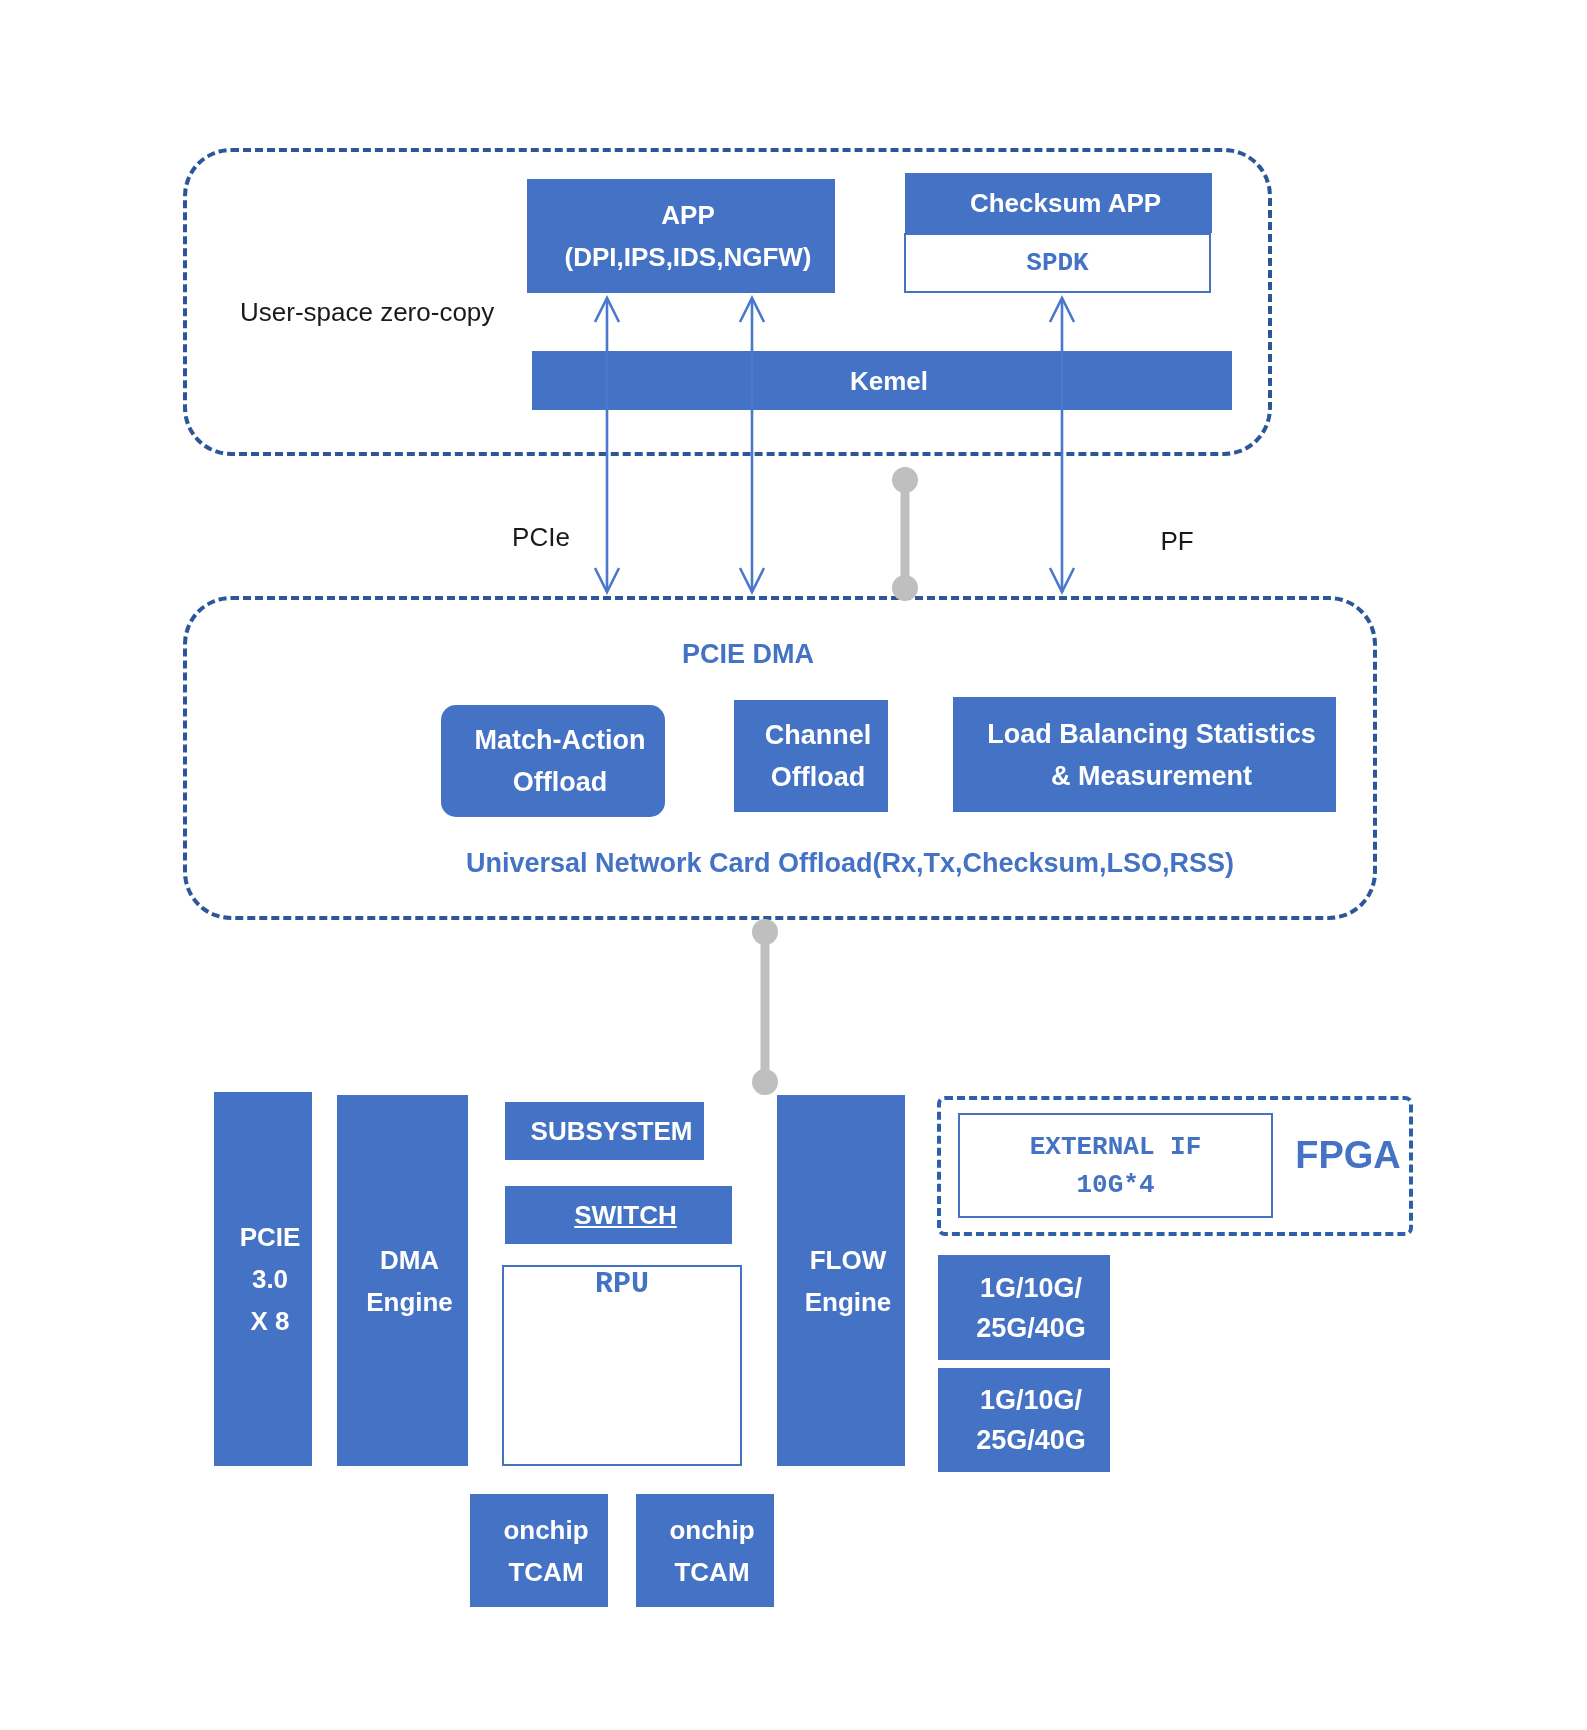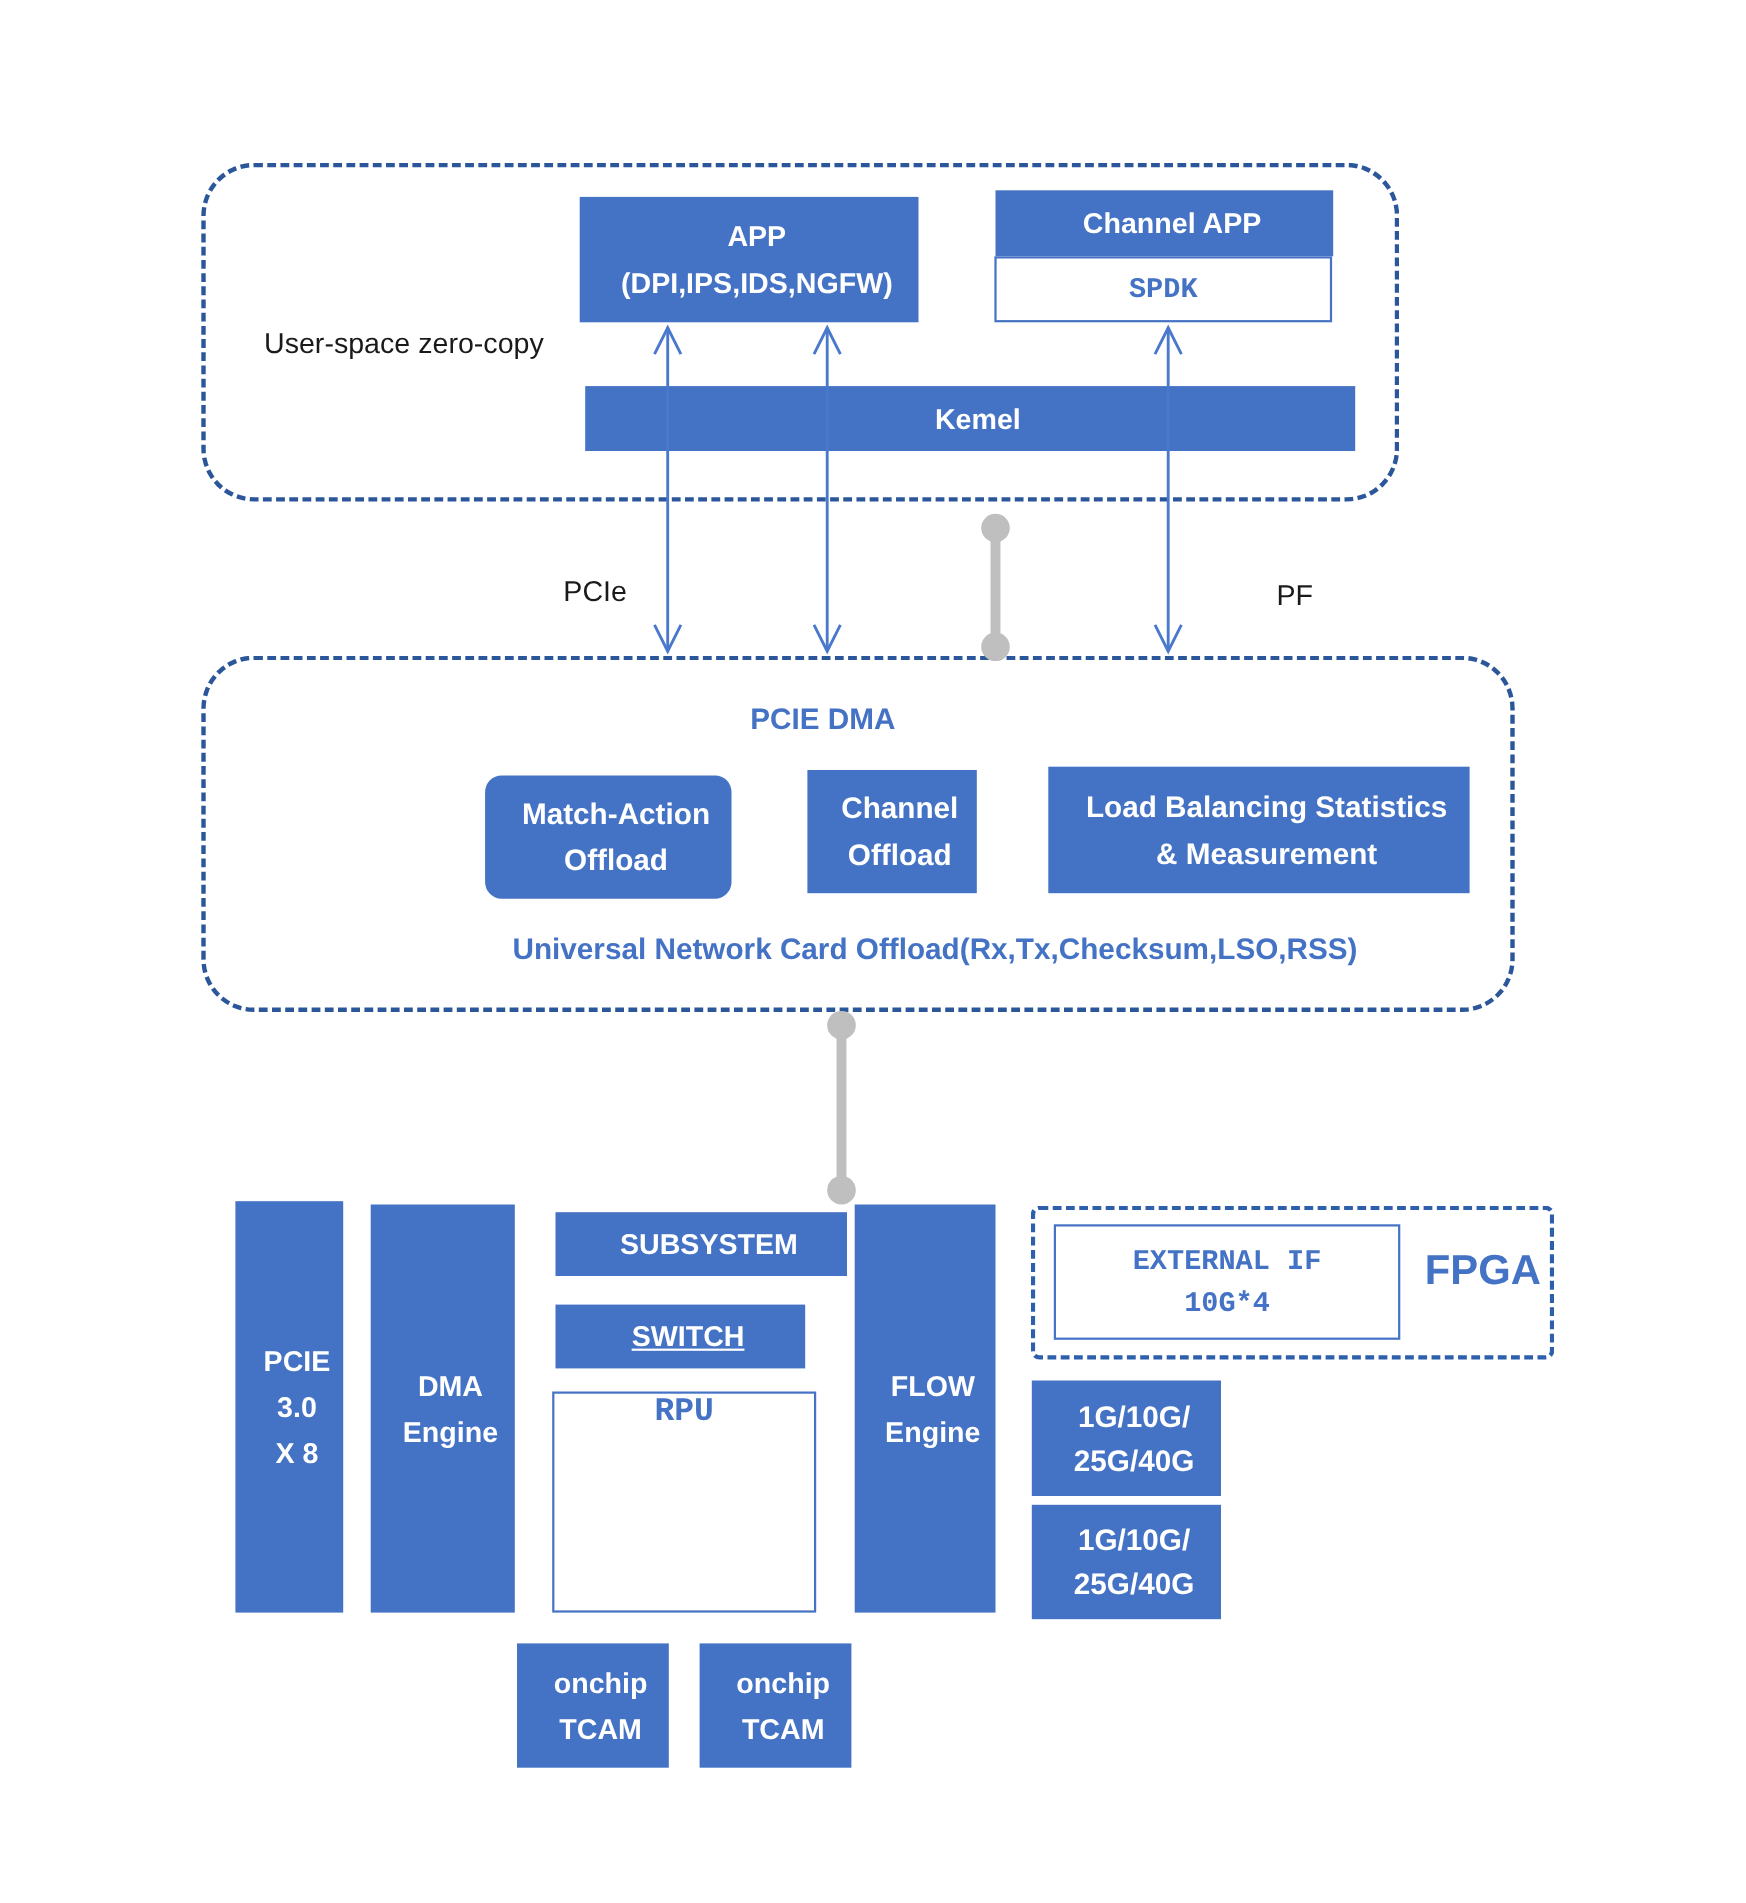--- a/index.html
+++ b/index.html
@@ -39,21 +39,21 @@
 <div class="abs dash-container" style="left:183px;top:148px;width:1089px;height:308px;"></div>
 
 <div class="abs blacklabel" style="left:240px;top:297px;width:290px;text-align:left;">User-space zero-copy</div>
 
 <div class="abs bluebox fs26" style="left:527px;top:179px;width:308px;height:114px;">
   <span>APP</span>
   <span>(DPI,IPS,IDS,NGFW)</span>
 </div>
 
 <div class="abs bluebox fs26" style="left:905px;top:173px;width:307px;height:60px;">
-  <span>Channel APP</span>
+  <span>Checksum APP</span>
 </div>
 
 <div class="abs whitebox fs26" style="left:904px;top:233px;width:307px;height:60px;">
   <span>SPDK</span>
 </div>
 
 <div class="abs bluebox fs26" style="left:532px;top:351px;width:700px;height:59px;">
   <span>Kemel</span>
 </div>
 
@@ -86,21 +86,21 @@
   <span>PCIE</span>
   <span>3.0</span>
   <span>X 8</span>
 </div>
 
 <div class="abs bluebox fs26" style="left:337px;top:1095px;width:131px;height:371px;">
   <span>DMA</span>
   <span>Engine</span>
 </div>
 
-<div class="abs bluebox fs26" style="left:505px;top:1102px;width:265px;height:58px;">
+<div class="abs bluebox fs26" style="left:505px;top:1102px;width:199px;height:58px;">
   <span>SUBSYSTEM</span>
 </div>
 
 <div class="abs bluebox fs26" style="left:505px;top:1186px;width:227px;height:58px;text-decoration:underline;">
   <span>SWITCH</span>
 </div>
 
 <div class="abs whitebox" style="left:502px;top:1265px;width:240px;height:201px;justify-content:flex-start;font-size:30px;">
   <span>RPU</span>
 </div>

